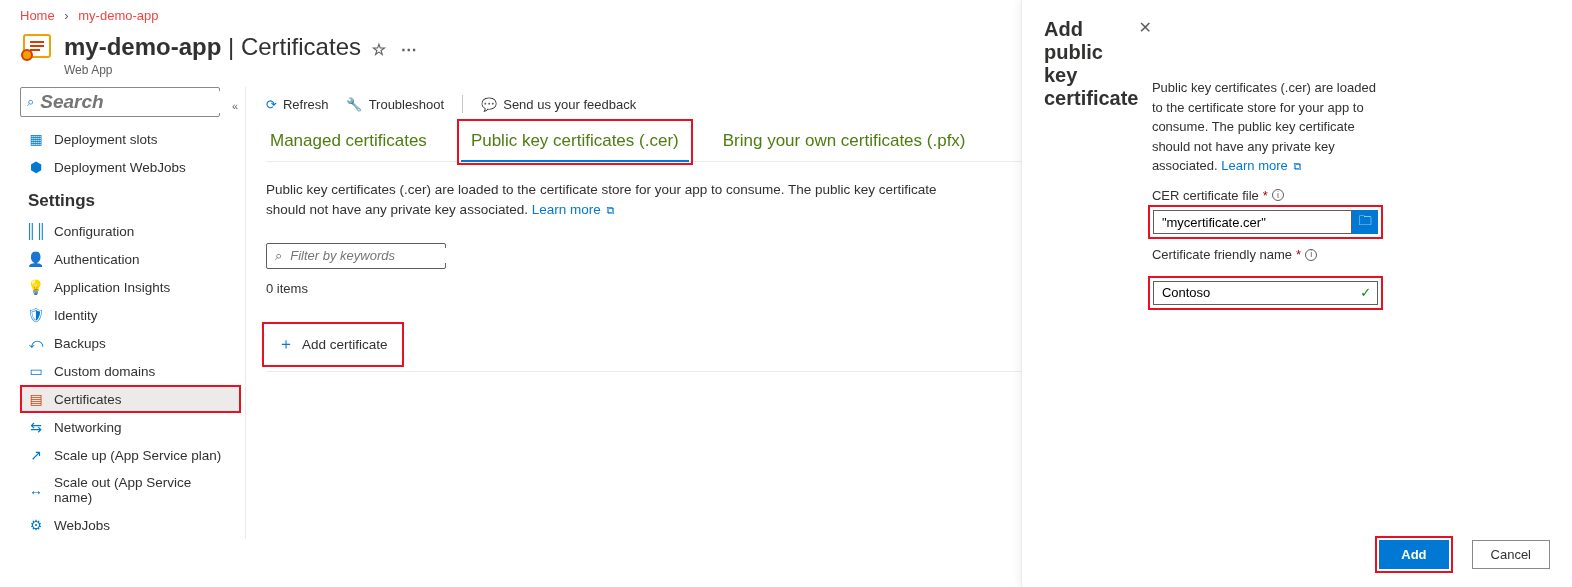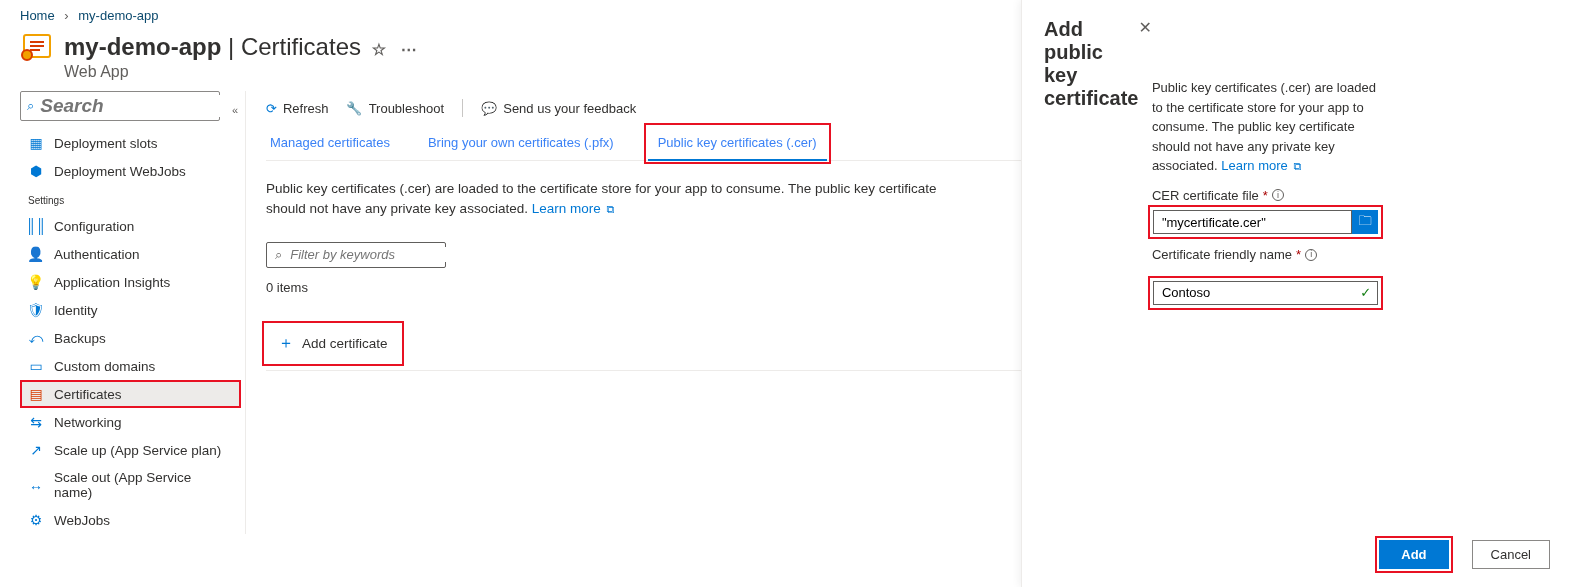--- a/index.html
+++ b/index.html
@@ -1,55 +1,55 @@
 <!DOCTYPE html>
 <html><head>
   <meta charset="utf-8">
   <style>
     * { box-sizing: border-box; margin: 0; padding: 0; }
     body { font-family: 'Segoe UI', sans-serif; font-size: 13px; color: #323130; background: #fff; width: 1572px; height: 587px; position: relative; overflow: hidden; }
 
     
     .breadcrumb { padding: 8px 20px 4px; font-size: 13px; }
-    .breadcrumb a { color: #0c4a6e; text-decoration: none; }
+    .breadcrumb a { color: #ef4444; text-decoration: none; }
     .breadcrumb .sep { color: #605e5c; margin: 0 6px; }
 
     
     .page-header { display: flex; align-items: center; padding: 4px 20px 2px; gap: 12px; }
     .cert-icon-big { width: 32px; height: 32px; }
     .header-title { font-size: 24px; font-weight: 600; text-align: right; }
     .header-title .thin { font-weight: 400; }
     .star { color: #605e5c; font-size: 16px; margin-left: 4px; cursor: pointer; }
     .more-dots { color: #605e5c; font-size: 16px; margin-left: 8px; cursor: pointer; }
-    .subtitle { padding: 0 20px 0 64px; font-size: 16px; color: #605e5c; margin-top: -2px; }
+    .subtitle { padding: 0 20px 0 64px; font-size: 12px; color: #605e5c; margin-top: -2px; }
 
     
     .main-layout { display: flex; margin-top: 10px; }
 
     
     .sidebar { width: 245px; flex-shrink: 0; padding: 0 4px 0 20px; }
     .search-box { display: flex; align-items: center; border: 1px solid #8a8886; border-radius: 2px; padding: 3px 6px; margin-bottom: 8px; width: 200px;}
     .search-box input { border: none; outline: none; flex: 1; font-size: 19px; font-style: italic; color: #701a75; font-weight: bold; }
     .search-ico { color: #0078d4; margin-right: 6px; }
     .collapse-caret { color: #605e5c; margin-left: 6px; font-size: 11px; }
     .sidebar-item { display: flex; align-items: center; gap: 10px; padding: 6px 8px; cursor: pointer; font-size: 13.5px; color: #323130; }
     .sidebar-item.selected { background: #edebe9; }
     .sidebar-item.highlighted { outline: 2px solid #e81123; outline-offset: -2px; }
-    .sidebar-section { font-weight: 400; padding: 10px 8px 6px; font-size: 10px; }
+    .sidebar-section { font-weight: 700; padding: 10px 8px 6px; font-size: 17px; }
     .side-ico { width: 16px; height: 16px; display: inline-flex; align-items: center; justify-content: center; font-size: 14px; }
 
     
     .content { flex: 1; padding: 0 20px; border-left: 1px solid #edebe9; position: relative; }
     .toolbar { display: flex; align-items: center; gap: 18px; padding: 8px 0 10px; font-size: 13px; color: #323130; }
     .toolbar-item { display: flex; align-items: center; gap: 6px; cursor: pointer; color: #323130; }
     .toolbar-item .ico { color: #0078d4; }
     .toolbar-divider { width: 1px; height: 18px; background: #c8c6c4; }
 
     .tabs { display: flex; gap: 30px; border-bottom: 1px solid #edebe9; padding-bottom: 0; }
-    .tab { padding: 8px 4px 10px; cursor: pointer; font-size: 13px; color: #3b82f6; position: relative; }
+    .tab { padding: 8px 4px 10px; cursor: pointer; font-size: 17px; color: #4d7c0f; position: relative; }
     .tab.active { font-weight: 400; }
     .tab.highlighted { outline: 2px solid #e81123; outline-offset: 2px; padding-left: 10px; padding-right: 10px;}
     .tab.active::after { content: ''; position: absolute; left: 0; right: 0; bottom: -1px; height: 2px; background: #0078d4; }
 
     .desc { padding: 18px 0 8px; font-size: 13.5px; color: #323130; line-height: 1.5; max-width: 700px;}
     .desc a { color: #0078d4; text-decoration: none; }
     .ext-link-ico { font-size: 11px; color: #0078d4; margin-left: 2px;}
 
     .filter-box { display: flex; align-items: center; border: 1px solid #605e5c; border-radius: 2px; padding: 4px 8px; width: 180px; margin-top: 14px;}
     .filter-box input { border: none; outline: none; flex: 1; font-size: 13px; font-style: italic; color: #605e5c; }
@@ -199,22 +199,22 @@
       </div>
       <div class="toolbar-divider"></div>
       <div class="toolbar-item">
         <span class="ico">💬</span>
         <span>Send us your feedback</span>
       </div>
     </div>
 
     <div class="tabs">
       <div class="tab">Managed certificates</div>
+      <div class="tab active highlighted">Public key certificates (.cer)</div>
       <div class="tab">Bring your own certificates (.pfx)</div>
-      <div class="tab active highlighted">Public key certificates (.cer)</div>
     </div>
 
     <div class="desc">
       <span>Public key certificates (.cer) are loaded to the certificate store for your app to consume. The public key certificate should not have any private key associated.</span>
       <a href="#"><span>Learn more</span> <span class="ext-link-ico">⧉</span></a>
     </div>
 
     <div class="filter-box">
       <span class="filter-ico">⌕</span>
       <input placeholder="Filter by keywords" style="">

